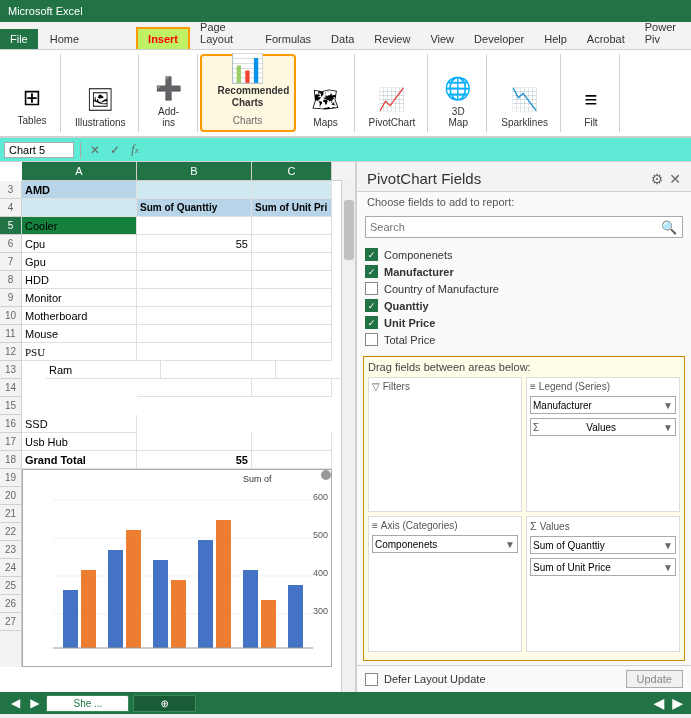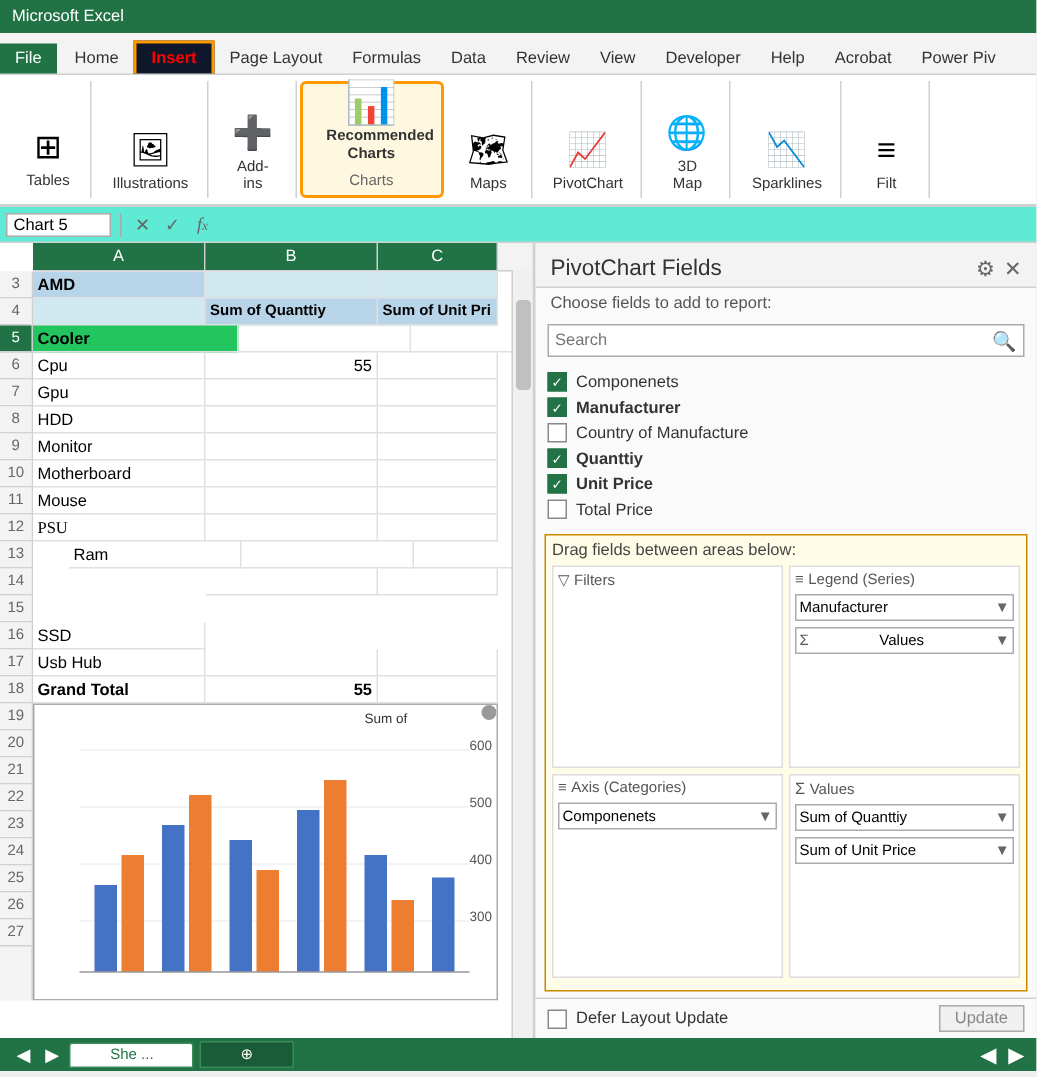--- a/index.html
+++ b/index.html
@@ -2,21 +2,21 @@
 <html><head>
   <meta charset="utf-8">
   <style>
     * { box-sizing: border-box; margin: 0; padding: 0; }
     body { font-family: 'Segoe UI', Arial, sans-serif; font-size: 12px; background: #f0f0f0; width: 691px; height: 718px; overflow: hidden; }
 
     
     .title-bar { background: #217346; height: 22px; display: flex; align-items: center; padding: 0 8px; color: white; font-size: 11px; }
     .ribbon-tabs { background: #f3f3f3; display: flex; border-bottom: 1px solid #d0d0d0; height: 28px; align-items: flex-end; }
     .ribbon-tab { padding: 4px 10px; font-size: 11px; cursor: pointer; color: #333; }
-    .ribbon-tab.active { background: #0f172a; border: 1px solid #d0d0d0; border-bottom: none; color: #217346; font-weight: bold; }
+    .ribbon-tab.active { background: #bef264; border: 1px solid #d0d0d0; border-bottom: none; color: #217346; font-weight: bold; margin-left: 47px; }
     .ribbon-tab.file { background: #217346; color: white; padding: 4px 10px; margin-right: 2px; }
     .ribbon-tab.highlighted { color: #ff0000; font-weight: bold; border: 2px solid #ff9900; border-bottom: none; }
     .ribbon-content { background: white; display: flex; padding: 4px 4px; gap: 2px; height: 88px; align-items: flex-end; border-bottom: 2px solid #d0d0d0; }
     .ribbon-group { display: flex; flex-direction: column; align-items: center; padding: 2px 6px; border-right: 1px solid #d0d0d0; height: 100%; justify-content: flex-end; position: relative; }
     .ribbon-group-label { font-size: 10px; color: #666; margin-top: 2px; }
     .ribbon-btn { display: flex; flex-direction: column; align-items: center; padding: 2px 6px; cursor: pointer; border-radius: 3px; min-width: 40px; }
     .ribbon-btn .icon { width: 32px; height: 32px; display: flex; align-items: center; justify-content: center; font-size: 22px; }
     .ribbon-btn .label { font-size: 10px; text-align: center; color: #333; margin-top: 1px; }
     .ribbon-btn.featured { border: 2px solid #ff9900; background: #fff8e0; border-radius: 4px; padding: 4px 8px; }
     .ribbon-btn.featured .label { color: #333; font-weight: bold; font-size: 10px; }
@@ -218,21 +218,21 @@
           <div class="cell" style="width:80px; background:#d0e8f0;"></div>
         </div>
 
         <div style="display:flex;">
           <div class="cell" style="width:115px; background:#d0e8f0;"></div>
           <div class="cell bold" style="width:115px; background:#b8d4e8; font-size:10px;">Sum of Quanttiy</div>
           <div class="cell bold" style="width:80px; background:#b8d4e8; font-size:10px;">Sum of Unit Pri</div>
         </div>
 
         <div style="display:flex;">
-          <div class="cell" style="width:137px; background:#22c55e;font-weight:bold;">Cooler</div>
+          <div class="cell" style="width:115px; background:#15803d;">Cooler</div>
           <div class="cell" style="width:115px;"></div>
           <div class="cell" style="width:80px;"></div>
         </div>
 
         <div style="display:flex;">
           <div class="cell" style="width:115px;">Cpu</div>
           <div class="cell" style="width:115px; text-align:right; justify-content:flex-end;">55</div>
           <div class="cell" style="width:80px;"></div>
         </div>
 

